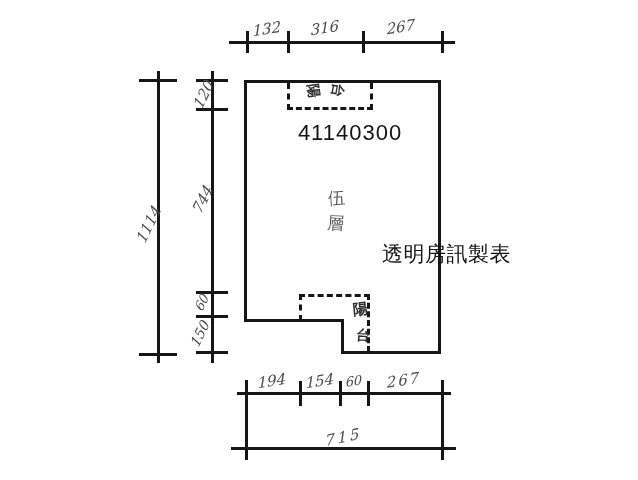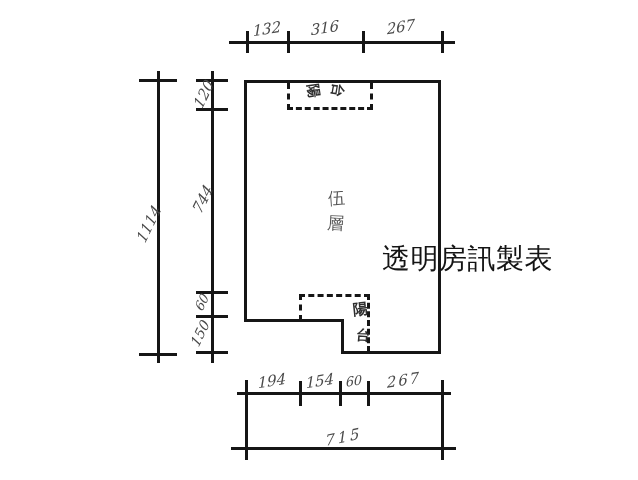--- a/index.html
+++ b/index.html
@@ -71,25 +71,26 @@
   <span class="cjk-hand" style="left:330px;top:81px;font-size:14px;transform:rotate(100deg);">台</span>
 
   <div>
     <div class="dashbox" style="left:299px;top:294px;width:71px;height:0;border-top:3px dashed #161616;"></div>
     <div class="dashbox" style="left:299px;top:294px;width:0;height:27px;border-left:3px dashed #161616;"></div>
     <div class="dashbox" style="left:367px;top:294px;width:0;height:58px;border-left:3px dashed #161616;"></div>
   </div>
   <span class="cjk-hand" style="left:353px;top:300px;font-size:15px;transform:rotate(-6deg);">陽</span>
   <span class="cjk-hand" style="left:356px;top:327px;font-size:14px;transform:rotate(5deg);">台</span>
 
+  <div class="print" style="left:250px;top:120px;width:200px;text-align:center;font-size:22px;letter-spacing:1px;">41140300</div>
 
   <span class="cjk-hand" style="left:328px;top:187px;font-size:17px;color:#555;font-weight:normal;transform:rotate(-4deg);">伍</span>
   <span class="cjk-hand" style="left:327px;top:212px;font-size:17px;color:#555;font-weight:normal;transform:rotate(3deg);">層</span>
 
-  <div class="print" style="left:382px;top:240px;font-size:28px;letter-spacing:0.5px;">透明房訊製表</div>
+  <div class="print" style="left:382px;top:240px;font-size:21px;letter-spacing:0.5px;">透明房訊製表</div>
 
   <div>
 
     <div class="ln" style="left:237px;top:392px;width:214px;height:3px;"></div>
     <div class="ln" style="left:299px;top:381px;width:3px;height:25px;"></div>
     <div class="ln" style="left:339px;top:381px;width:3px;height:25px;"></div>
     <div class="ln" style="left:367px;top:381px;width:3px;height:25px;"></div>
 
     <div class="ln" style="left:245px;top:380px;width:3px;height:80px;"></div>
     <div class="ln" style="left:441px;top:380px;width:3px;height:80px;"></div>

